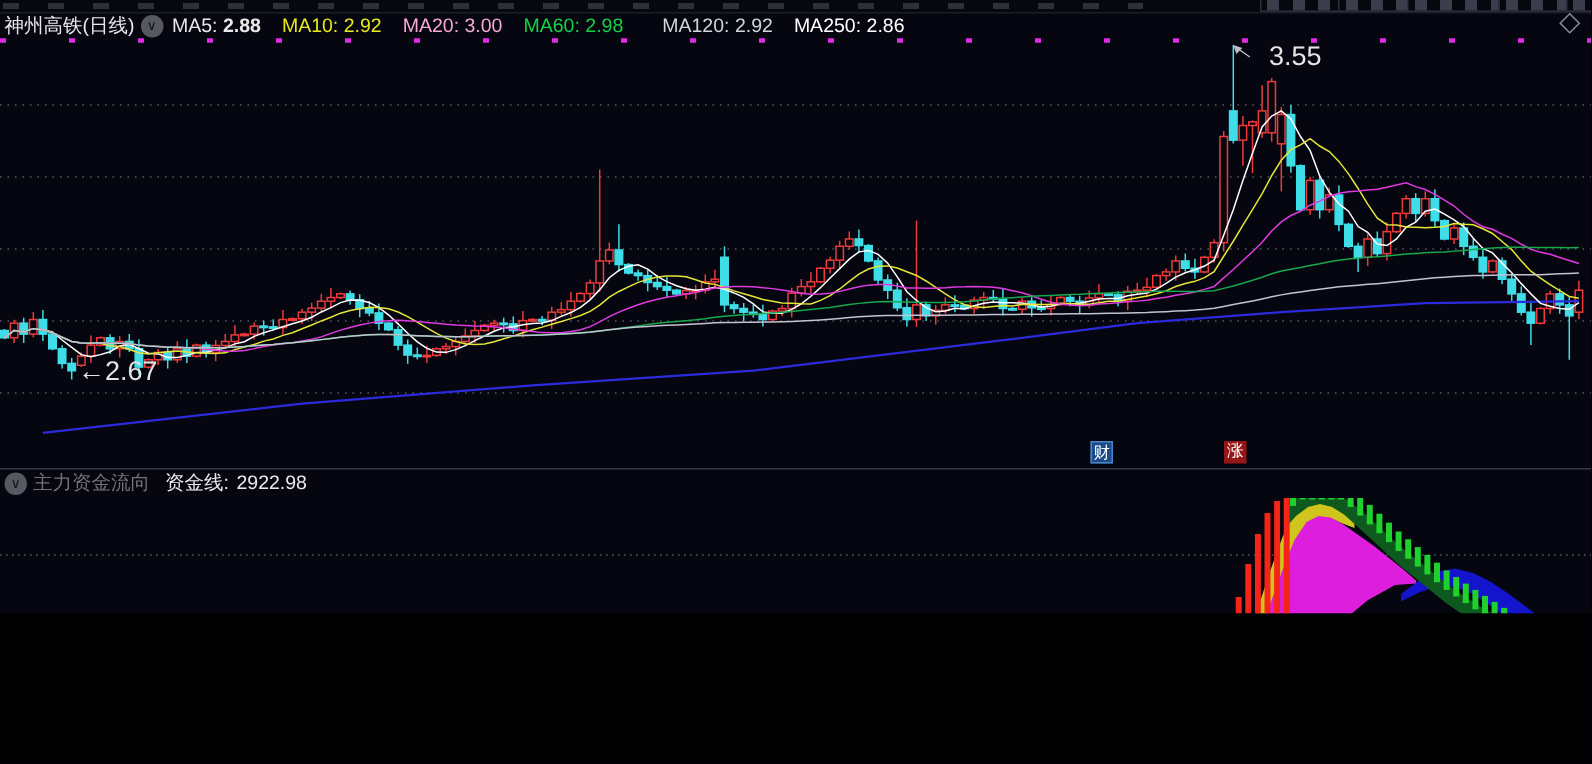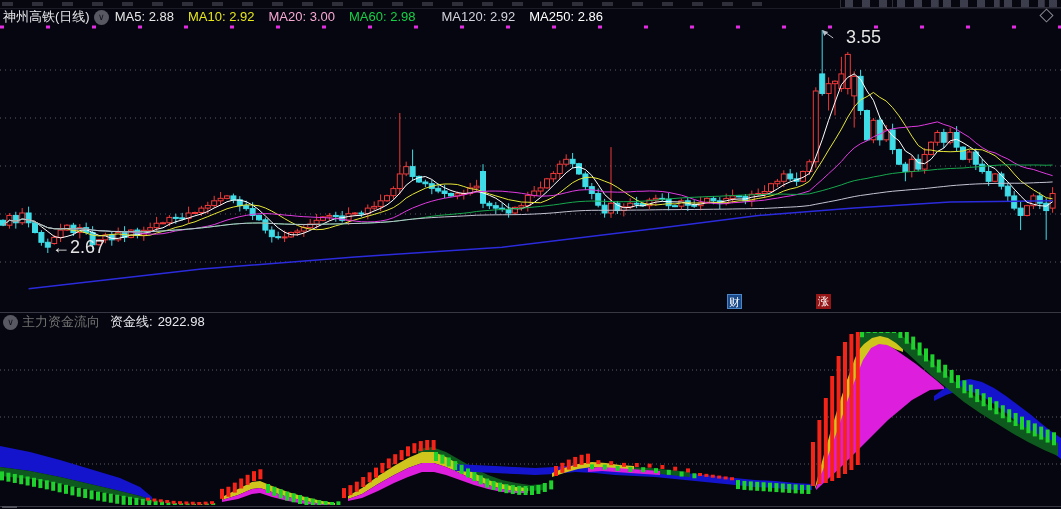--- a/index.html
+++ b/index.html
@@ -1,16 +1,16 @@
 <!DOCTYPE html>
 <html><head>
 <meta charset="utf-8">
 <style>
   html,body{margin:0;padding:0;background:#000;}
-  #app{position:relative;width:1061px;height:509px;background:#05060f;overflow:hidden;
+  #app{position:relative;width:1061px;height:409px;background:#05060f;overflow:hidden;
        font-family:"Liberation Sans","DejaVu Sans",sans-serif;}
   
   #topstrip{position:absolute;left:0;top:0;width:1061px;height:8px;background:#07080f;
     border-bottom:1px solid #1c1c26;}
   #topstrip .frag{position:absolute;top:2px;height:4px;opacity:.55;
     background:repeating-linear-gradient(90deg,rgba(150,150,170,.5) 0 11px,transparent 11px 30px);}
   #topstrip .cells{position:absolute;top:0;right:0;height:8px;display:flex;}
   #topstrip .cell{height:7px;border-left:1px solid #2e2e3a;border-bottom:1px solid #2e2e3a;
     background:repeating-linear-gradient(90deg,rgba(160,160,190,.35) 4px 12px,transparent 12px 21px);}
   
@@ -47,21 +47,21 @@
         <div class="cell" style="width: 45px;"></div>
         <div class="cell" style="width: 60px;"></div>
         <div class="cell" style="width: 44px;"></div>
         <div class="cell" style="width: 16px;"></div>
       </div>
   </div>
 
   <div class="hdr" id="hdr-top">
     <span class="title">神州高铁(日线)</span>
     <span class="circ">∨</span>
-    <span class="ma-item" style="margin-left: 2px; color: rgb(232, 232, 232);"><span>MA5:</span> <b style="font-weight:normal">2.88</b></span>
+    <span class="ma-item" style="margin-left: 2px; color: rgb(232, 232, 232);"><span>MA5:</span> <b style="font-weight:bold">2.88</b></span>
     <span class="ma-item" style="color: rgb(232, 232, 26);"><span>MA10:</span> <b style="font-weight:normal">2.92</b></span>
     <span class="ma-item" style="color: #f9a8d4;"><span>MA20:</span> <b style="font-weight:normal">3.00</b></span>
     <span class="ma-item" style="color: rgb(20, 210, 70);"><span>MA60:</span> <b style="font-weight:normal">2.98</b></span>
     <span class="ma-item" style="color: rgb(212, 212, 220); padding-left: 12px;"><span>MA120:</span> <b style="font-weight:normal">2.92</b></span>
     <span class="ma-item" style="color: #ffffff;"><span>MA250:</span> <b style="font-weight:normal">2.86</b></span>
   </div>
 
   <svg id="diamond" style="left:1035px;top:4px;" width="22" height="22">
     <rect x="7" y="7" width="9" height="9" transform="rotate(45 11.5 11.5)" fill="none" stroke="#8a8a96" stroke-width="1"></rect>
   </svg>

